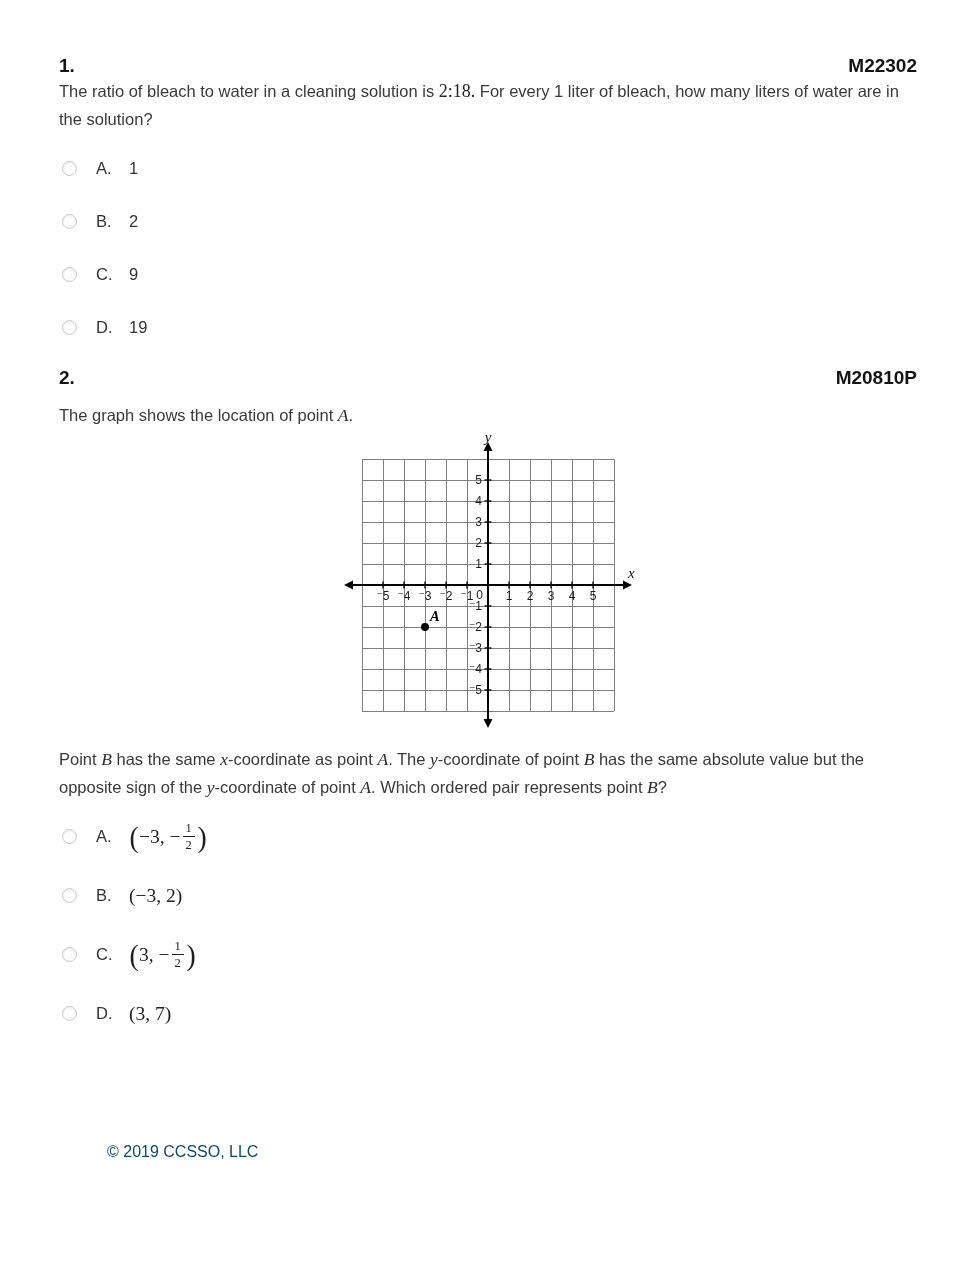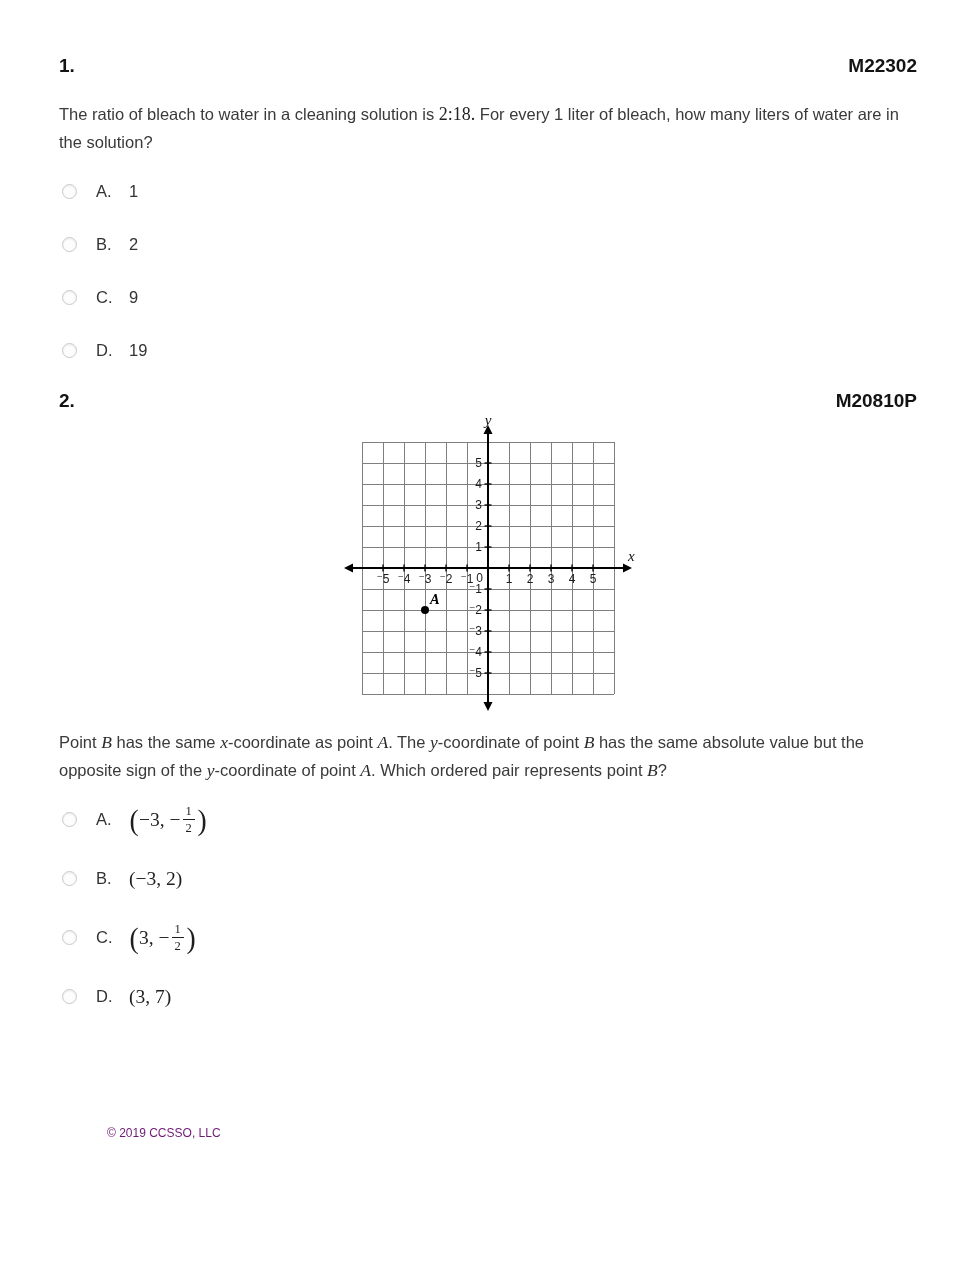--- a/index.html
+++ b/index.html
@@ -12,21 +12,21 @@
     overflow: hidden;
   }
   .page { padding: 55px 62px 0 59px; }
 
   .q-header {
     display: flex; justify-content: space-between; align-items: baseline;
     font-size: 19px; font-weight: 700; color: #131313;
   }
   .q-header.second { margin-top: 30px; }
 
-  .q-text { margin-top: 23px; font-size: 16.5px; line-height: 28px; color: #3a3a3a; max-width: 860px; }
+  .q-text { margin-top: 0; font-size: 16.5px; line-height: 28px; color: #3a3a3a; max-width: 860px; }
   .mathn { font-family: "Liberation Serif", "DejaVu Serif", serif; font-size: 18px; color: #242424; }
   .mi { font-family: "Liberation Serif", "DejaVu Serif", serif; font-style: italic; font-size: 17.5px; color: #2b2b2b; }
 
   .option { display: flex; align-items: center; margin-top: 34px; }
   .option.first { margin-top: 26px; }
   .radio {
     width: 15px; height: 15px; flex: 0 0 15px; margin-left: 3px;
     border: 1.5px solid #c9c9c9; border-radius: 50%;
     background: #fdfdfd; box-shadow: inset 0 1px 2px rgba(0,0,0,0.08);
   }
@@ -53,21 +53,21 @@
     font-style: italic; font-size: 15px; fill: #111;
   }
   svg text.point-label {
     font-family: "Liberation Serif", "DejaVu Serif", serif;
     font-style: italic; font-weight: 700; font-size: 14.5px; fill: #000;
   }
 
   .q2-options .option { margin-top: 32px; }
   .q2-options .option.q2-first { margin-top: 20px; }
 
-  .footer { margin: 118px 0 0 48px; font-size: 12px; color: #701a75; }
+  .footer { margin: 118px 0 0 48px; font-size: 16px; color: #0c4a6e; }
 </style>
 </head>
 <body>
 
 <div class="page">
 
   <div class="q-header">
     <span>1.</span>
     <span>M22302</span>
   </div>
@@ -95,20 +95,21 @@
       <span class="opt-label">D.</span>
       <span class="opt-value">19</span>
     </div>
   </div>
 
   <div class="q-header second">
     <span>2.</span>
     <span>M20810P</span>
   </div>
 
+  <p class="q-text" style="margin-top:12px"><span>The graph shows the location of point </span><span class="mi">A</span><span>.</span></p>
 
   <div class="graph-wrap">
     <svg width="312" height="302" viewBox="0 0 312 302">
         <path d="M30 30V282M30 30H282M51 30V282M30 51H282M72 30V282M30 72H282M93 30V282M30 93H282M114 30V282M30 114H282M135 30V282M30 135H282M156 30V282M30 156H282M177 30V282M30 177H282M198 30V282M30 198H282M219 30V282M30 219H282M240 30V282M30 240H282M261 30V282M30 261H282M282 30V282M30 282H282" stroke="#7f7f7f" stroke-width="1" fill="none" shape-rendering="crispEdges"></path>
         <line x1="21" y1="156" x2="291" y2="156" stroke="#000" stroke-width="2"></line>
         <line x1="156" y1="22" x2="156" y2="290" stroke="#000" stroke-width="2"></line>
         <polygon points="0,-4.5 9,0 0,4.5" transform="translate(291,156) rotate(0)" fill="#000"></polygon>
         <polygon points="0,-4.5 9,0 0,4.5" transform="translate(21,156) rotate(180)" fill="#000"></polygon>
         <polygon points="0,-4.5 9,0 0,4.5" transform="translate(156,22) rotate(270)" fill="#000"></polygon>
         <polygon points="0,-4.5 9,0 0,4.5" transform="translate(156,290) rotate(90)" fill="#000"></polygon>

